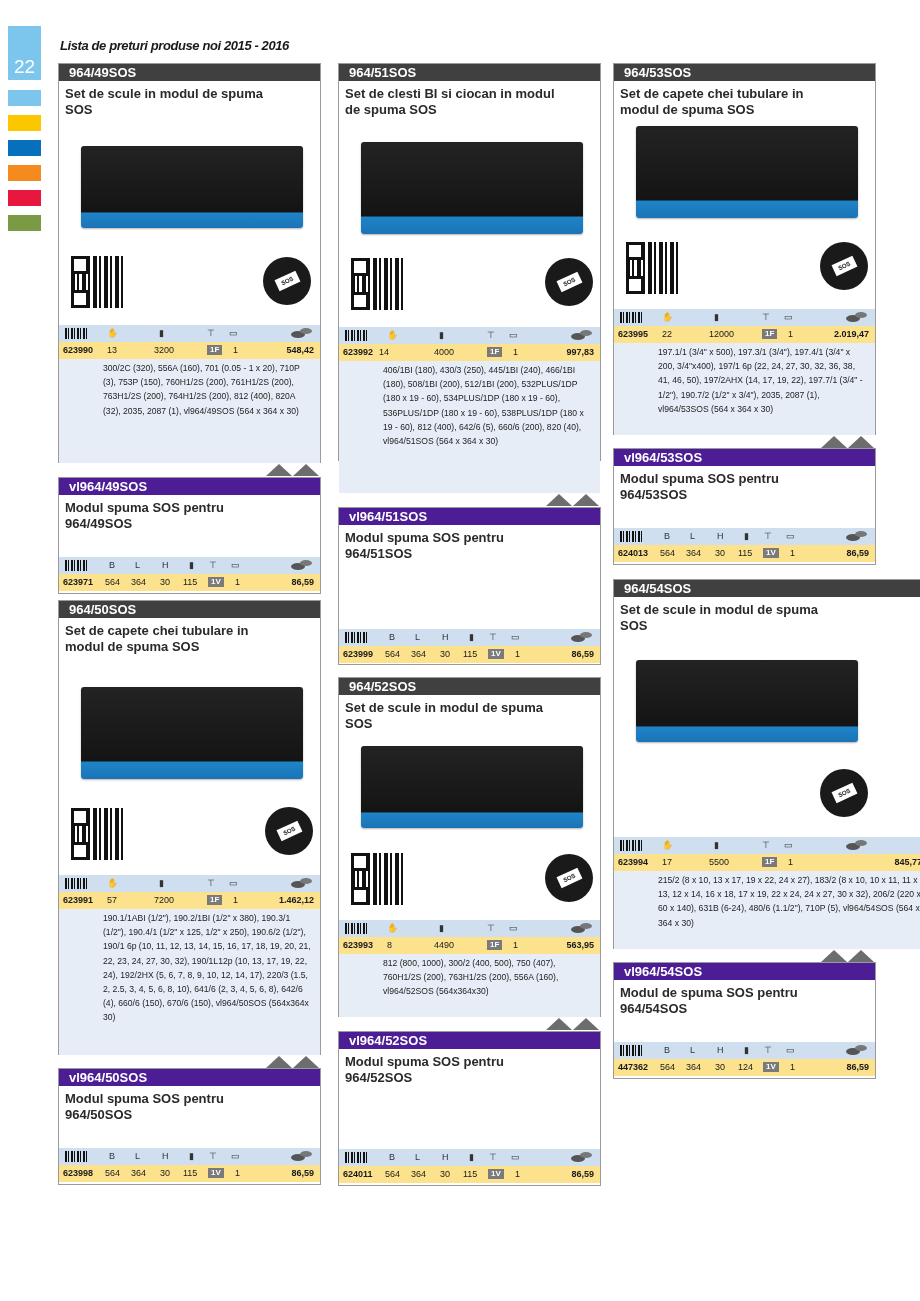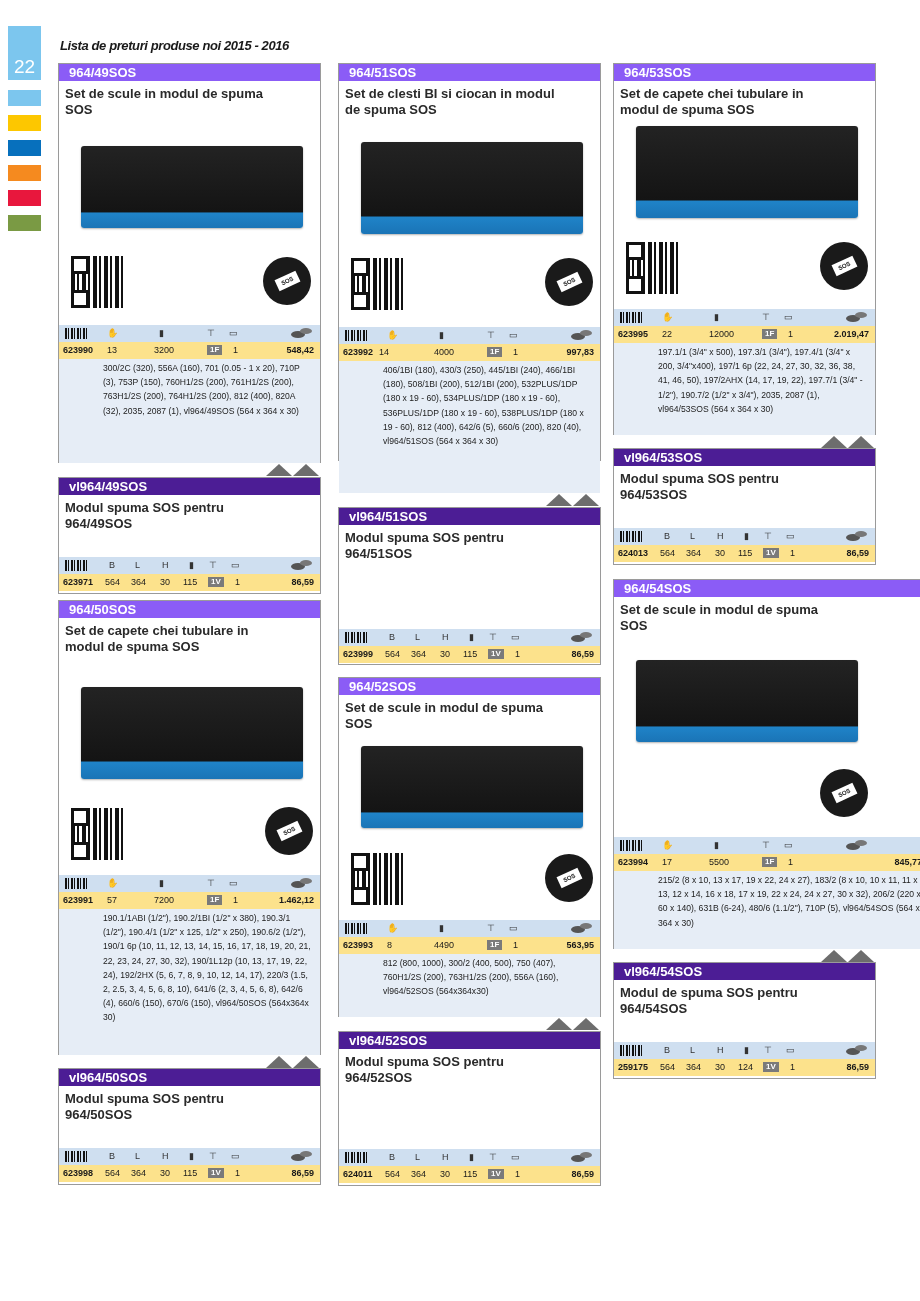--- a/index.html
+++ b/index.html
@@ -3,21 +3,21 @@
 <meta charset="utf-8">
 <style>
   * { box-sizing: border-box; margin: 0; padding: 0; }
   body { width: 920px; height: 1301px; background: #ffffff; position: relative; font-family: "Liberation Sans", sans-serif; color: #1a1a1a; overflow: hidden; }
   .page-num { position: absolute; left: 8px; top: 26px; width: 33px; height: 54px; background: #7cc6ee; color: #fff; font-size: 19px; display: flex; align-items: flex-end; justify-content: center; padding-bottom: 2px; }
   .swatch { position: absolute; left: 8px; width: 33px; height: 16px; }
   .doc-title { position: absolute; left: 60px; top: 38px; font-size: 13px; font-weight: bold; font-style: italic; letter-spacing: -0.4px; }
 
   .card { position: absolute; border: 1px solid #9a9a9a; background: #fff; }
   .card-head { height: 17px; color: #fff; font-weight: bold; font-size: 13px; padding-left: 10px; line-height: 17px; }
-  .card-head.blue { background: #8b5cf6; }
+  .card-head.blue { background: #404040; }
   .card-head.grey { background: #4c1d95; }
   .card-desc { font-size: 13px; font-weight: bold; color: #2a2a2a; padding: 5px 0 0 6px; line-height: 16px; font-weight: 600; }
   .photo { position: absolute; border-radius: 3px; background: linear-gradient(180deg,#232323 0%,#141414 80%,#1f83c8 82%,#1a74b6 100%); box-shadow: 0 1px 2px rgba(0,0,0,.3); overflow: hidden; }
   .qr { position: absolute; width: 52px; height: 52px; background:
       repeating-linear-gradient(90deg, #111 0 4px, #fff 4px 6px, #111 6px 8px, #fff 8px 11px),
       repeating-linear-gradient(0deg, #fff 0 3px, transparent 3px 6px); background-blend-mode: multiply; }
   .qr::before, .qr::after { content: ""; position: absolute; width: 12px; height: 12px; border: 3px solid #111; background: #fff; }
   .qr::before { left: 0; top: 0; }
   .qr::after { left: 0; bottom: 0; }
   .sos-badge { position: absolute; width: 48px; height: 48px; border-radius: 50%; background: #1a1a1a; color: #fff; font-size: 6px; font-weight: bold; display: flex; align-items: center; justify-content: center; }
@@ -352,21 +352,21 @@
     <span class="barcode-icon" style="left:6px"></span>
     <span style="left:50px">B</span>
     <span style="left:76px">L</span>
     <span style="left:103px">H</span>
     <span style="left:130px">▮</span>
     <span style="left:150px">⊤</span>
     <span style="left:172px">▭</span>
     <span class="coins-icon" style="left:232px"></span>
   </div>
   <div class="val-row" style="top:96px;">
-    <span class="code">259175</span>
+    <span class="code">447362</span>
     <span style="left:46px">564</span>
     <span style="left:72px">364</span>
     <span style="left:101px">30</span>
     <span style="left:124px">124</span>
     <span class="pill" style="left:149px">1V</span>
     <span style="left:176px">1</span>
     <span class="price">86,59</span>
   </div>
 </div>
 

